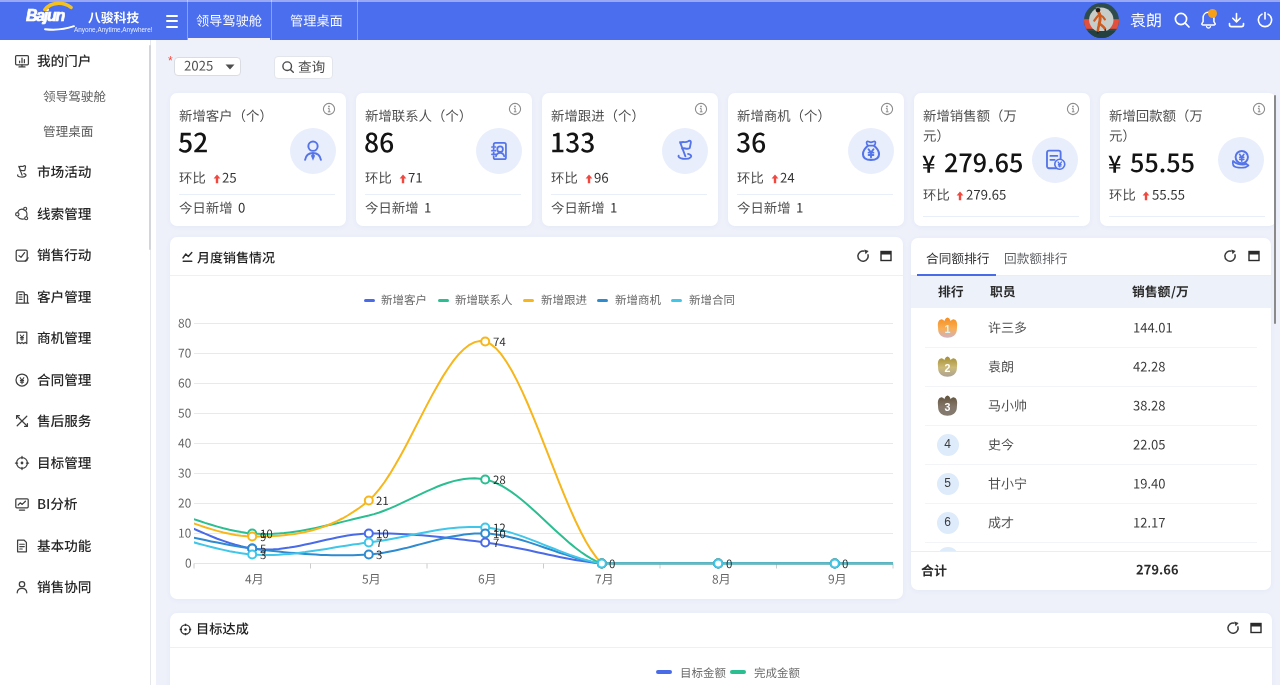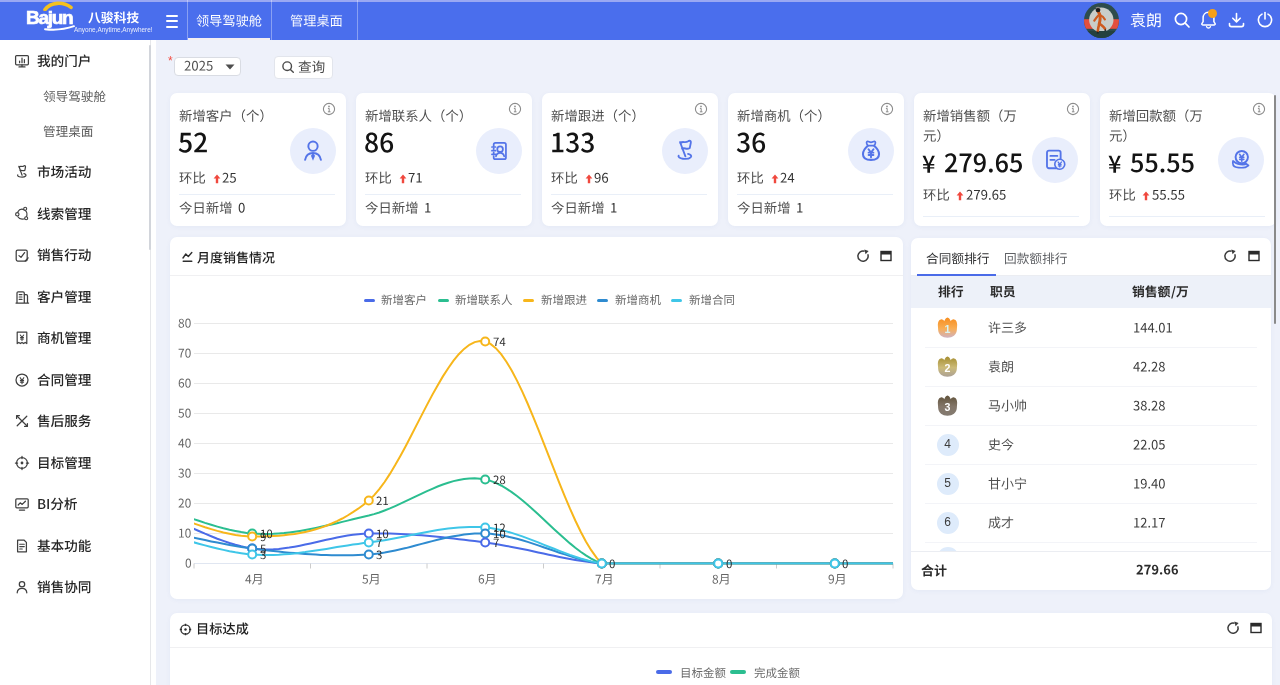--- a/index.html
+++ b/index.html
@@ -1,15 +1,15 @@
 <!DOCTYPE html>
 <html><head><meta charset="utf-8"><style>html,body{margin:0;padding:0;width:1280px;height:685px;overflow:hidden;font-family:"Liberation Sans",sans-serif;background:#EEF1FA}*{box-sizing:border-box}.t{position:absolute;line-height:1;white-space:pre}.z{position:absolute}.card{position:absolute;background:#fff;border-radius:7px;box-shadow:0 1px 5px rgba(40,70,150,0.05)}</style></head><body>
 <div style="position:absolute;left:0.0px;top:0.0px;width:1280.0px;height:40.0px;background:#4A6EED"></div>
 <div style="position:absolute;left:0.0px;top:0.0px;width:1280.0px;height:2.0px;background:#9AA8F3"></div>
-<span class="t" style="left:26px;top:8px;font-size:19px;font-weight:bold;color:#fff;letter-spacing:-1.3px;-webkit-text-stroke:0.7px #fff">Bajun</span>
+<span class="t" style="left:26px;top:8px;font-size:16px;font-weight:bold;font-style:italic;color:#fff;letter-spacing:-1.3px;-webkit-text-stroke:0.7px #fff">Bajun</span>
 <svg style="position:absolute;left:43.0px;top:1.0px" width="30" height="10" viewBox="0 0 30 10">
     <path d="M2 8.6 C8 0.8 20 0.5 28 6.4" stroke="#F5C11E" stroke-width="3.6" fill="none" stroke-linecap="round"></path>
   </svg>
 <svg style="position:absolute;left:44.0px;top:24.5px" width="31" height="6" viewBox="0 0 31 6">
     <path d="M1 4.2 C11 5.4 22 4 30 1.2" stroke="#fff" stroke-width="1.9" fill="none" stroke-linecap="round"></path>
   </svg>
 <svg class="z" style="left:88.0px;top:11.2px" width="53.2" height="16.0">
     <g fill="#fff" transform="translate(0,11.26) scale(0.01280,-0.01280)">
       <use href="#g0" x="0"></use>
       <use href="#g1" x="1000"></use>

